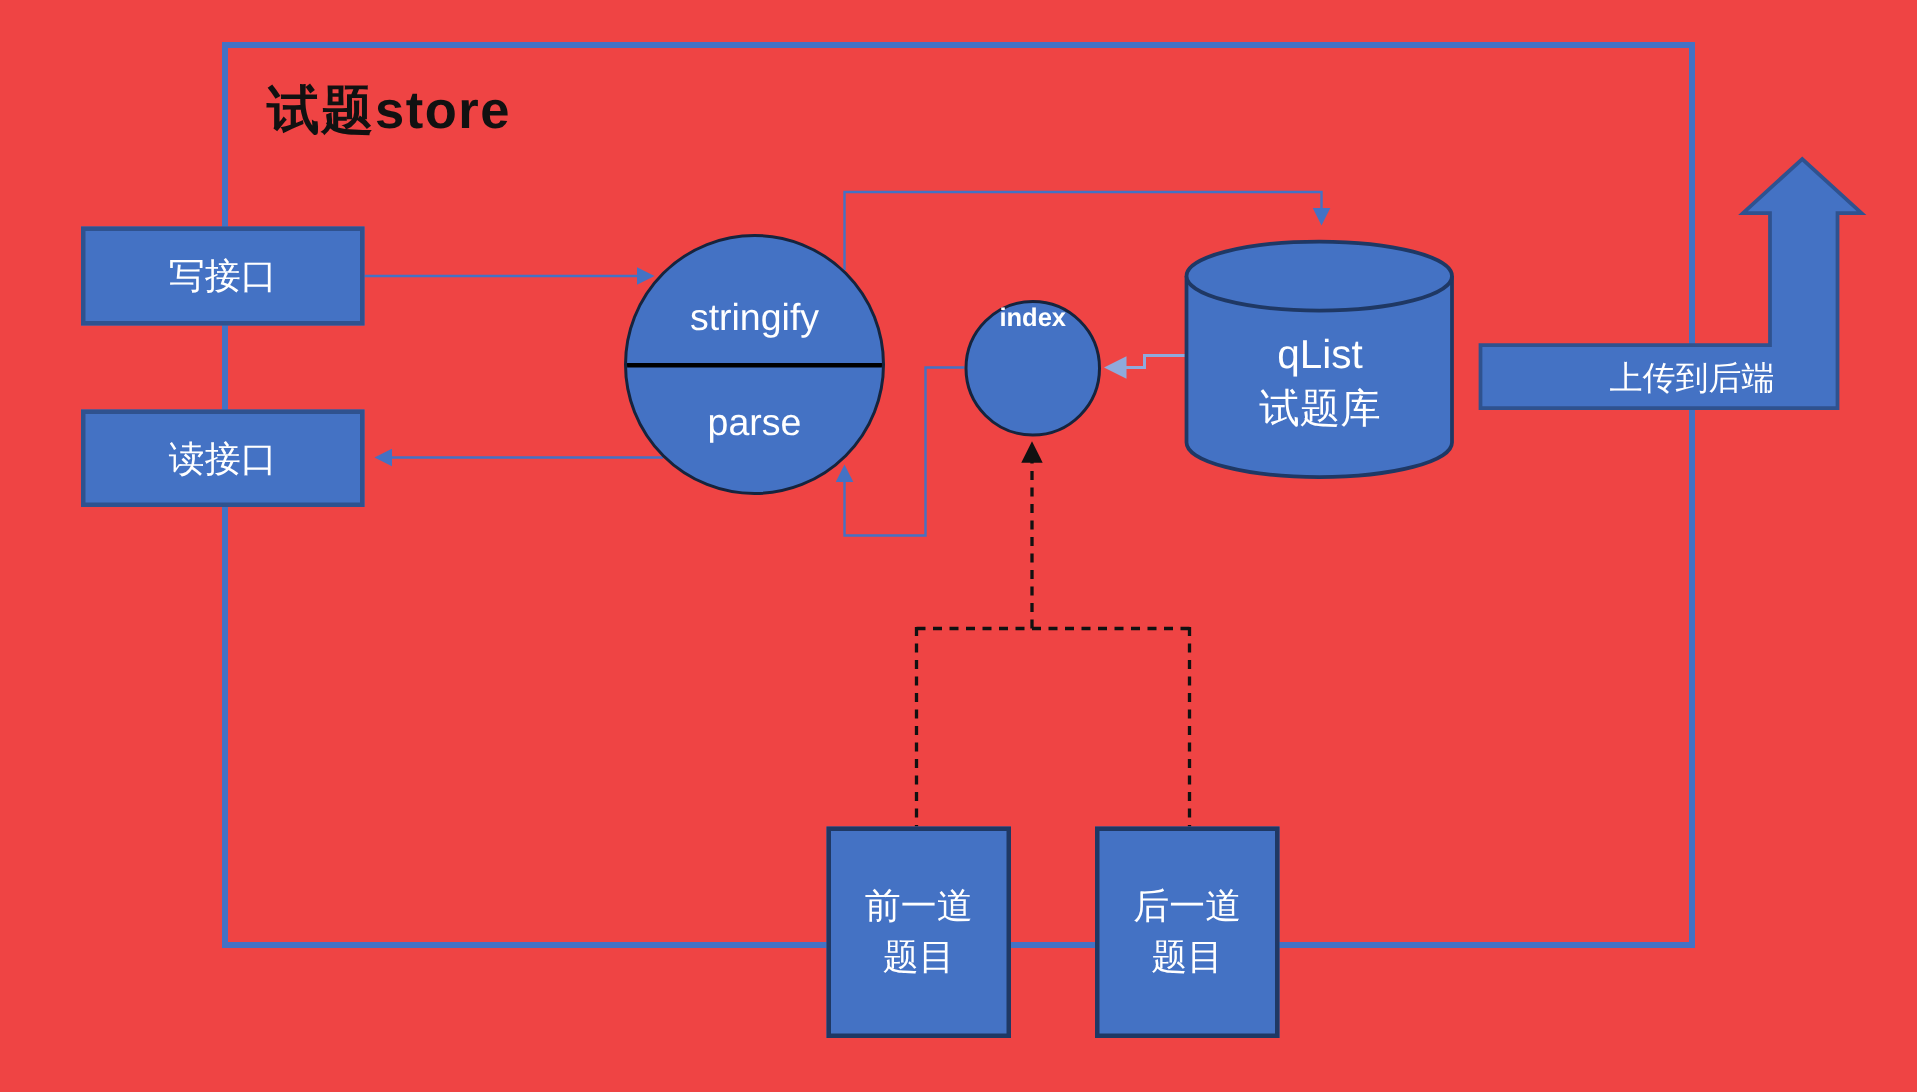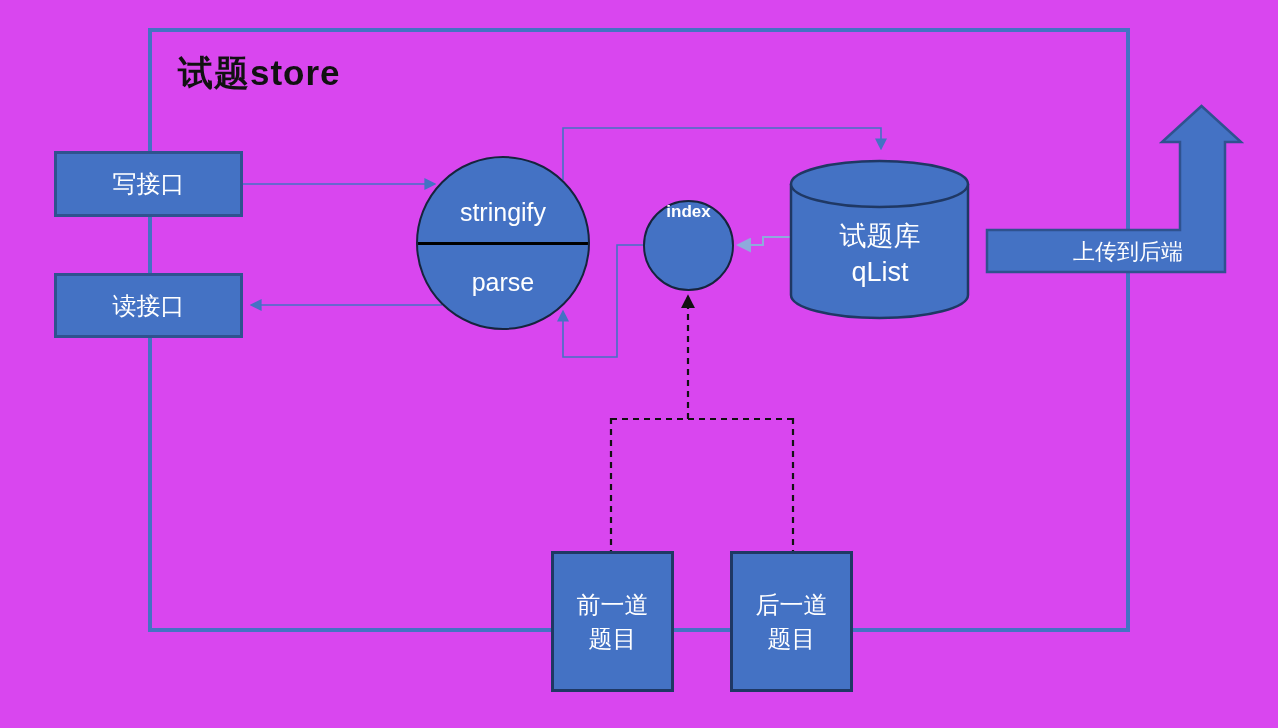--- a/index.html
+++ b/index.html
@@ -3,21 +3,21 @@
 <meta charset="utf-8">
 <style>
   * { margin: 0; padding: 0; box-sizing: border-box; }
   html, body { background: #ffffff; }
   body { font-family: "Liberation Sans", "DejaVu Sans", sans-serif; }
 
   .stage {
     position: relative;
     width: 1278px;
     height: 728px;
-    background: #d946ef;
+    background: #ef4444;
     overflow: hidden;
   }
 
   
   .frame {
     position: absolute;
     left: 148px; top: 28px;
     width: 982px; height: 604px;
     border: 4px solid #4472C4;
     z-index: 1;
@@ -196,22 +196,22 @@
     <div class="json-half json-top">stringify</div>
     <div class="json-divider"></div>
     <div class="json-half json-bottom">parse</div>
   </div>
 
   <div class="index-circle">
     <span>index</span>
   </div>
 
   <div class="cyl-label two-line">
+    <span>qList</span>
     <span>试题库</span>
-    <span>qList</span>
   </div>
 
   <div class="upload-label">上传到后端</div>
 
   <div class="node box-prev two-line">
     <div>
       <span>前一道</span>
       <span>题目</span>
     </div>
   </div>

